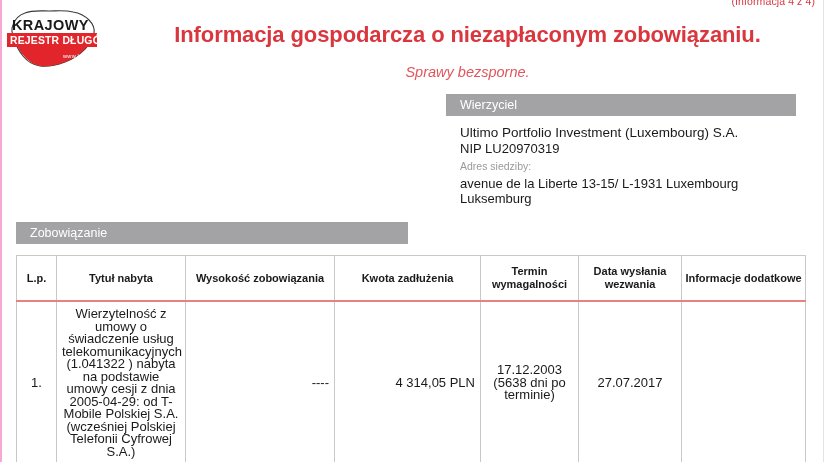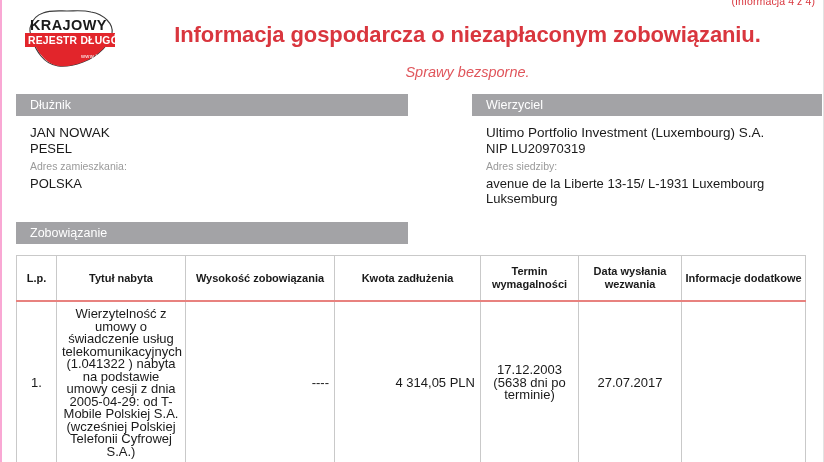--- a/index.html
+++ b/index.html
@@ -36,21 +36,21 @@
     white-space: nowrap;
   }
 
   
   .header {
     position: relative;
     height: 86px;
   }
   .logo {
     position: absolute;
-    left: 21px;
+    left: 3px;
     top: 7px;
     width: 96px;
     height: 64px;
   }
   .logo svg { display: block; }
 
   .title-block {
     position: absolute;
     left: 120px;
     right: 10px;
@@ -86,21 +86,21 @@
   .party-row {
     position: relative;
     margin-top: 8px;
     height: 112px;
   }
   .party {
     position: absolute;
     top: 0;
   }
   .party.debtor { left: 14px; width: 392px; }
-  .party.creditor { left: 470px; width: 350px; }
+  .party.creditor { left: 444px; width: 350px; }
   .party .bar { margin-left: 0; }
 
   .party-body {
     padding: 9px 2px 0 14px;
     font-size: 13px;
     color: #1a1a1a;
     line-height: 15.5px;
   }
   .party-body .name { font-size: 13.5px; }
   .party-body .ident { font-size: 13px; }
@@ -220,29 +220,20 @@
     </div>
 
     <div class="title-block">
       <div class="title-main">Informacja gospodarcza o niezapłaconym zobowiązaniu.</div>
       <div class="title-sub">Sprawy bezsporne.</div>
     </div>
   </div>
 
   <div class="party-row">
 
-    <div class="party debtor">
-      <div class="bar">Dłużnik</div>
-      <div class="party-body">
-        <div class="name">JAN NOWAK</div>
-        <div class="ident">PESEL</div>
-        <div class="addr-label">Adres zamieszkania:</div>
-        <div class="addr">POLSKA</div>
-      </div>
-    </div>
 
     <div class="party creditor">
       <div class="bar">Wierzyciel</div>
       <div class="party-body">
         <div class="name">Ultimo Portfolio Investment (Luxembourg) S.A.</div>
         <div class="ident">NIP LU20970319</div>
         <div class="addr-label">Adres siedziby:</div>
         <div class="addr">avenue de la Liberte 13-15/ L-1931 Luxembourg</div>
         <div class="addr">Luksemburg</div>
       </div>

